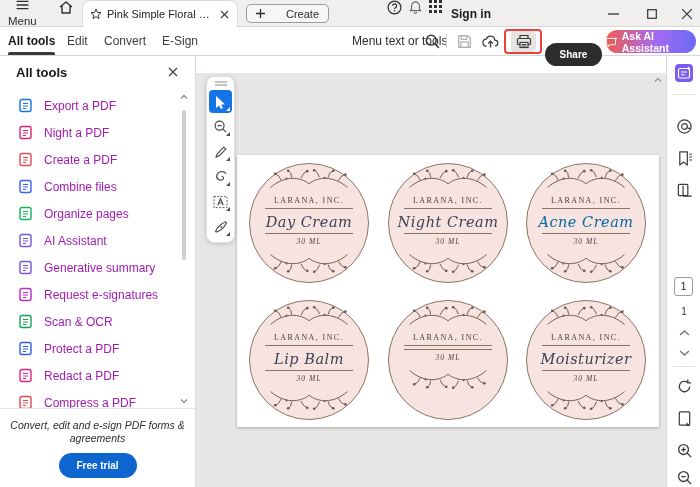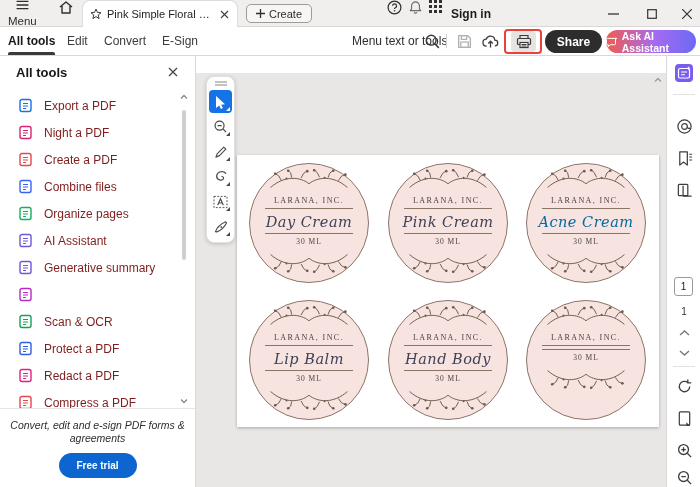--- a/index.html
+++ b/index.html
@@ -11,21 +11,21 @@
   #titlebar { position:absolute; left:0; top:0; width:700px; height:27px;
               background:#f0efee; border-bottom:1px solid #d8d7d6; }
   .tb-btn { position:absolute; top:0; height:27px; display:flex; align-items:center; gap:5px;
             color:#2f2f2f; font-size:11.5px; cursor:default;flex-direction:column; }
   #doc-tab { position:absolute; left:82px; top:0; width:156px; height:27px; background:#fff;
              border:1px solid #dddcdb; border-bottom:none; border-radius:8px 8px 0 0;
              display:flex; align-items:center; padding:0 7px; gap:5px; }
   #doc-tab .title { font-size:11px; color:#222; white-space:nowrap; overflow:hidden;
                     text-overflow:ellipsis; max-width:108px; }
   #create-btn { position:absolute; left:246px; top:4px; height:19px; border:1px solid #9b9b9b;
-                border-radius:5px; display:flex; align-items:center; gap:4px; padding:0 9px;
+                border-radius:5px; display:flex; align-items:center; gap:21px; padding:0 9px;
                 font-size:11px; color:#2d2d2d; background:#f7f6f5; }
   #signin { position:absolute; left:451px; top:0; height:27px; display:flex; align-items:center;
             font-size:12px; font-weight:bold; color:#1b1b1b; }
   .winctl { position:absolute; top:0; width:22px; height:27px; display:flex; align-items:center;
             justify-content:center; color:#333; }
 
   
   #toolbar { position:absolute; left:0; top:27px; width:700px; height:29px; background:#fff;
              border-bottom:1px solid #d9d8d7; }
   .nav-tab { position:absolute; top:0; height:28px; display:flex; align-items:center;
@@ -35,36 +35,36 @@
              height:3px; background:#3a3a3a; border-radius:2px 2px 0 0; }
   #find-label { position:absolute; left:352px; top:0; height:28px; display:flex;
                 align-items:center; font-size:12px; color:#2d2d2d; }
   .mini-ic { position:absolute; top:6px; width:17px; height:17px; color:#3d3d3d; }
   #toolbar .divider-v { position:absolute; left:446px; top:7px; width:1px; height:14px; background:#d4d4d4; }
   #print-btn { position:absolute; left:511px; top:4px; width:25px; height:21px;
                background:#e5e4e3; border-radius:4px; display:flex; align-items:center;
                justify-content:center; color:#3a3a3a; }
   #print-highlight { position:absolute; left:504px; top:2px; width:38px; height:25px;
                border:2px solid #e8423b; border-radius:4px; pointer-events:none; }
-  #share-btn { position:absolute; left:545px; top:3px; width:57px; height:23px; background:#2d2d2d;
-               border-radius:12px; color:#fff; font-size:12px; font-weight:bold;
+  #share-btn { position:absolute; left:545px; top:16px; width:57px; height:23px; background:#2d2d2d;
+               border-radius:12px; color:#fff; font-size:10px; font-weight:bold;
                display:flex; align-items:center; justify-content:center; }
   #ai-btn { position:absolute; left:606px; top:3px; width:90px; height:23px; border-radius:12px;
             background:linear-gradient(90deg,#f05c50,#a46af2 55%,#6d6af4);
             color:#fff; font-size:10.5px; font-weight:bold; display:flex; align-items:center;
             justify-content:center; gap:4px; }
 
   
   #left-panel { position:absolute; left:0; top:56px; width:196px; height:431px; background:#fff;
                 border-right:1px solid #d9d8d7; }
   #panel-title { position:absolute; left:16px; top:9px; font-size:13px; font-weight:bold; color:#181818; }
   #panel-close { position:absolute; left:166px; top:9px; width:14px; height:14px; color:#444; }
   #tool-list { position:absolute; left:0; top:36px; width:176px; height:316px; overflow:hidden; }
   .tool-item { height:27px; display:flex; align-items:center; gap:11px; padding-left:18px; cursor:default; }
-  .tool-label { font-size:12px; color:#7f1d1d; }
+  .tool-label { font-size:12px; color:#a21caf; }
   .tool-ic { width:15px; height:15px; }
   #panel-scrollbar { position:absolute; left:178px; top:36px; width:12px; height:316px; }
   #panel-scroll-thumb { position:absolute; left:4px; top:18px; width:4px; height:150px;
                         background:#cfcfcf; border-radius:2px; }
   .scroll-arrow { position:absolute; left:1px; width:10px; height:10px; color:#8a8a8a; }
   #panel-footer { position:absolute; left:0; top:352px; width:195px; height:79px;
                   border-top:1px solid #e6e5e4; text-align:center; }
   #promo { margin-top:10px; font-size:10.5px; line-height:12.5px; color:#2e2e2e;font-style:italic; }
   #free-trial { margin:9px auto 0; width:78px; height:25px; border:none; border-radius:13px;
                 color:#fff; font-size:10px; font-weight:bold; font-family:"Liberation Sans",sans-serif;
@@ -79,21 +79,21 @@
             border:1.5px solid #8d7468; display:flex; flex-direction:column; align-items:center; }
   .twig { width:88px; height:26px; color:#6d594b; }
   .twig.top { margin-top:5px; }
   .twig.bottom { transform:scaleY(-1); margin-top:1px; }
   .brand { font-family:"Liberation Serif",serif; font-size:8px; letter-spacing:1.4px;
            color:#4a423c; margin-top:1px; white-space:nowrap; }
   .rule { width:88px; border-top:1px solid #8a7565; margin-top:3px; }
   .pname { font-family:"DejaVu Serif",serif; font-style:italic; font-size:14.5px;
            letter-spacing:.5px; margin-top:5px; white-space:nowrap; }
   .psize { font-family:"Liberation Serif",serif; font-size:7.5px; letter-spacing:1px;
-           color:#4a423c; margin-top:3px; }
+           color:#4a423c; margin-top:3px;font-style:italic; }
   .rule.r2 { margin-top:3px; }
 
   
   #quick-tools { position:absolute; left:10px; top:3px; width:29px; background:#fff;
                  border:1px solid #e2e1e0; border-radius:8px; box-shadow:0 1px 4px rgba(0,0,0,.18);
                  padding:4px 0 3px; display:flex; flex-direction:column; align-items:center; }
   #qt-handle { width:12px; height:5px; border-top:2px solid #c4c3c2; border-bottom:2px solid #c4c3c2; margin-bottom:3px; }
   .qt-btn { position:relative; width:23px; height:23px; margin:1px 0; border-radius:4px;
             display:flex; align-items:center; justify-content:center; color:#4a4a4a; }
   .qt-btn.active { background:#1473e6; color:#fff; }
@@ -320,20 +320,21 @@
     <div class="tool-item">
       <svg class="tool-ic" viewBox="0 0 15 15" style="color: rgb(113, 85, 218);">
           <use href="#doc-ic"></use>
         </svg>
       <span class="tool-label">Generative summary</span>
       </div>
     <div class="tool-item">
       <svg class="tool-ic" viewBox="0 0 15 15" style="color: rgb(182, 44, 196);">
           <use href="#doc-ic"></use>
         </svg>
+      <span class="tool-label">Request e-signatures</span>
       </div>
     <div class="tool-item">
       <svg class="tool-ic" viewBox="0 0 15 15" style="color: rgb(18, 164, 84);">
           <use href="#doc-ic"></use>
         </svg>
       <span class="tool-label">Scan &amp; OCR</span>
       </div>
     <div class="tool-item">
       <svg class="tool-ic" viewBox="0 0 15 15" style="color: rgb(47, 95, 224);">
           <use href="#doc-ic"></use>
@@ -394,21 +395,21 @@
       <svg class="twig bottom" viewBox="0 0 100 30">
           <use href="#twig"></use>
         </svg>
     </div>
     <div class="circle" style="left: 151px; top: 8px; background-color: rgb(247, 228, 224); border-color: rgb(141, 116, 104);">
       <svg class="twig top" viewBox="0 0 100 30">
           <use href="#twig"></use>
         </svg>
       <div class="brand">LARANA, INC.</div>
       <div class="rule"></div>
-      <div class="pname" style="color: rgb(63, 65, 86);">Pink Cream</div>
+      <div class="pname" style="color: rgb(63, 65, 86);">Night Cream</div>
       <div class="rule r2"></div>
       <div class="psize">30 ML</div>
       <svg class="twig bottom" viewBox="0 0 100 30">
           <use href="#twig"></use>
         </svg>
     </div>
     <div class="circle" style="left: 289px; top: 8px; background-color: rgb(247, 228, 224); border-color: rgb(141, 116, 104);">
       <svg class="twig top" viewBox="0 0 100 30">
           <use href="#twig"></use>
         </svg>
@@ -434,33 +435,33 @@
       <svg class="twig bottom" viewBox="0 0 100 30">
           <use href="#twig"></use>
         </svg>
     </div>
     <div class="circle" style="left: 151px; top: 145px; background-color: rgb(247, 228, 224); border-color: rgb(141, 116, 104);">
       <svg class="twig top" viewBox="0 0 100 30">
           <use href="#twig"></use>
         </svg>
       <div class="brand">LARANA, INC.</div>
       <div class="rule"></div>
-      <div class="pname" style="color: rgb(63, 65, 86);">Hand Body</div>
       <div class="rule r2"></div>
       <div class="psize">30 ML</div>
       <svg class="twig bottom" viewBox="0 0 100 30">
           <use href="#twig"></use>
         </svg>
     </div>
     <div class="circle" style="left: 289px; top: 145px; background-color: rgb(247, 228, 224); border-color: rgb(141, 116, 104);">
       <svg class="twig top" viewBox="0 0 100 30">
           <use href="#twig"></use>
         </svg>
       <div class="brand">LARANA, INC.</div>
       <div class="rule"></div>
+      <div class="pname" style="color: rgb(63, 65, 86);">Moisturizer</div>
       <div class="rule r2"></div>
       <div class="psize">30 ML</div>
       <svg class="twig bottom" viewBox="0 0 100 30">
           <use href="#twig"></use>
         </svg>
     </div>
   </div>
 
   <div id="quick-tools">
     <div id="qt-handle"></div>

